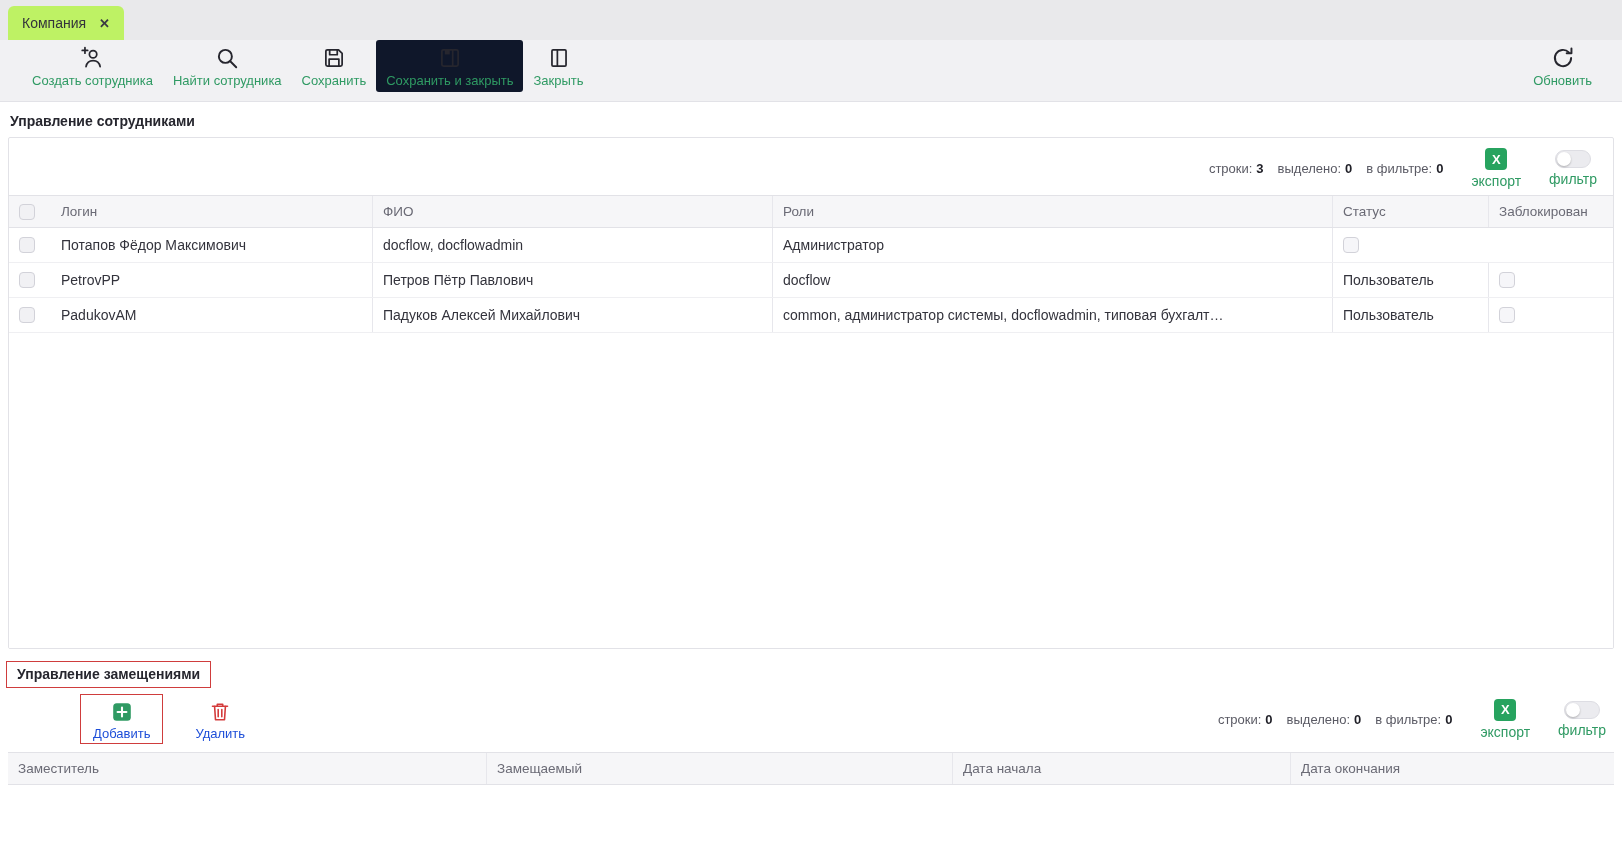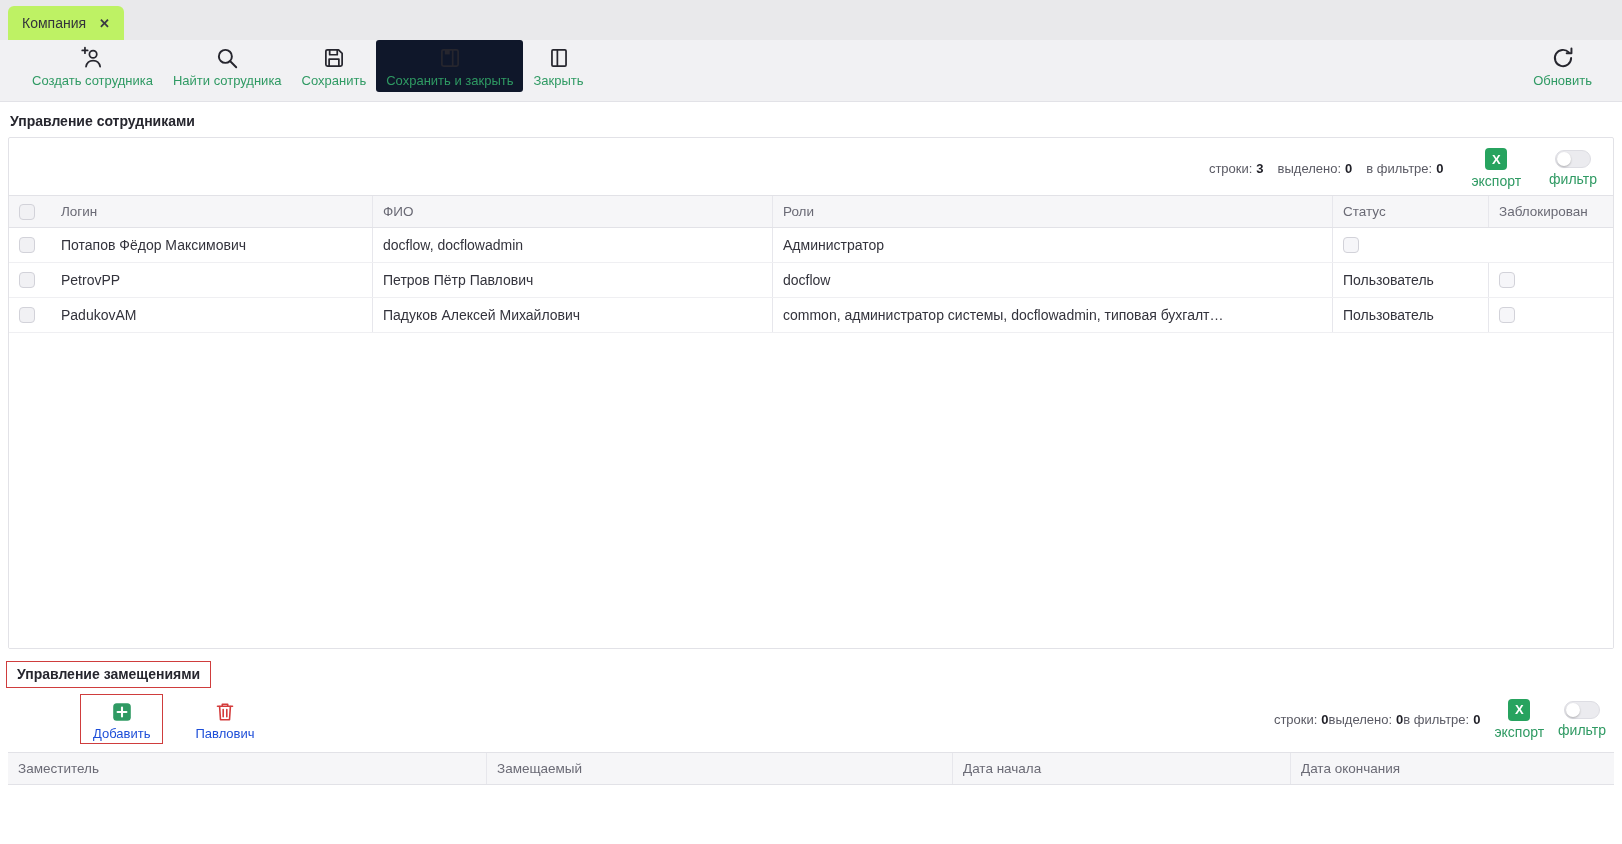--- a/index.html
+++ b/index.html
@@ -67,21 +67,21 @@
   .checkbox{width:16px;height:16px;border:1px solid #d2d2d9;border-radius:4px;background:#f1f1f4;
             display:inline-block;cursor:pointer;}
   .checkbox.light{background:#f6f6f9;}
   .panel-fill{flex:1;background:#fff;}
 
   
   .sub-toolbar{display:flex;align-items:center;padding:6px 16px 8px 80px;}
   .left-group{display:flex;align-items:center;gap:26px;}
   .annot-box{border:1.5px solid var(--red);padding:3px 10px 2px;}
   .tb-label-dark{font-size:13px;color:#1d4ed8;white-space:nowrap;}
-  .sub-controls{margin-left:auto;display:flex;align-items:center;}
+  .sub-controls{margin-left:auto;display:flex;align-items:center;gap:14px;}
 </style>
 </head>
 <body>
 
 <div class="tabbar">
   <div class="tab">
     <span>Компания</span>
     <span class="tab-close">✕</span>
   </div>
 </div>
@@ -253,21 +253,21 @@
     <div class="tb-item" style="padding:2px 6px 0;">
       <span>
         <svg width="24" height="24" viewBox="0 0 24 24" fill="none" stroke="#d43b3b" stroke-width="1.6" stroke-linecap="round" stroke-linejoin="round">
           <path d="M4.5 6.2h15"></path>
           <path d="M9.3 6V4.2h5.4V6"></path>
           <path d="M6.6 6.5l.9 13.3h9l.9-13.3"></path>
           <line x1="10.2" y1="9.5" x2="10.2" y2="16.8"></line>
           <line x1="13.8" y1="9.5" x2="13.8" y2="16.8"></line>
         </svg>
       </span>
-      <span class="tb-label-dark">Павлович</span>
+      <span class="tb-label-dark">Удалить</span>
     </div>
   </div>
 
   <div class="sub-controls">
     <span class="stat"><span>строки:</span><b>0</b></span>
     <span class="stat"><span>выделено:</span><b>0</b></span>
     <span class="stat"><span>в фильтре:</span><b>0</b></span>
 
     <div class="ctl">
       <span class="excel">

